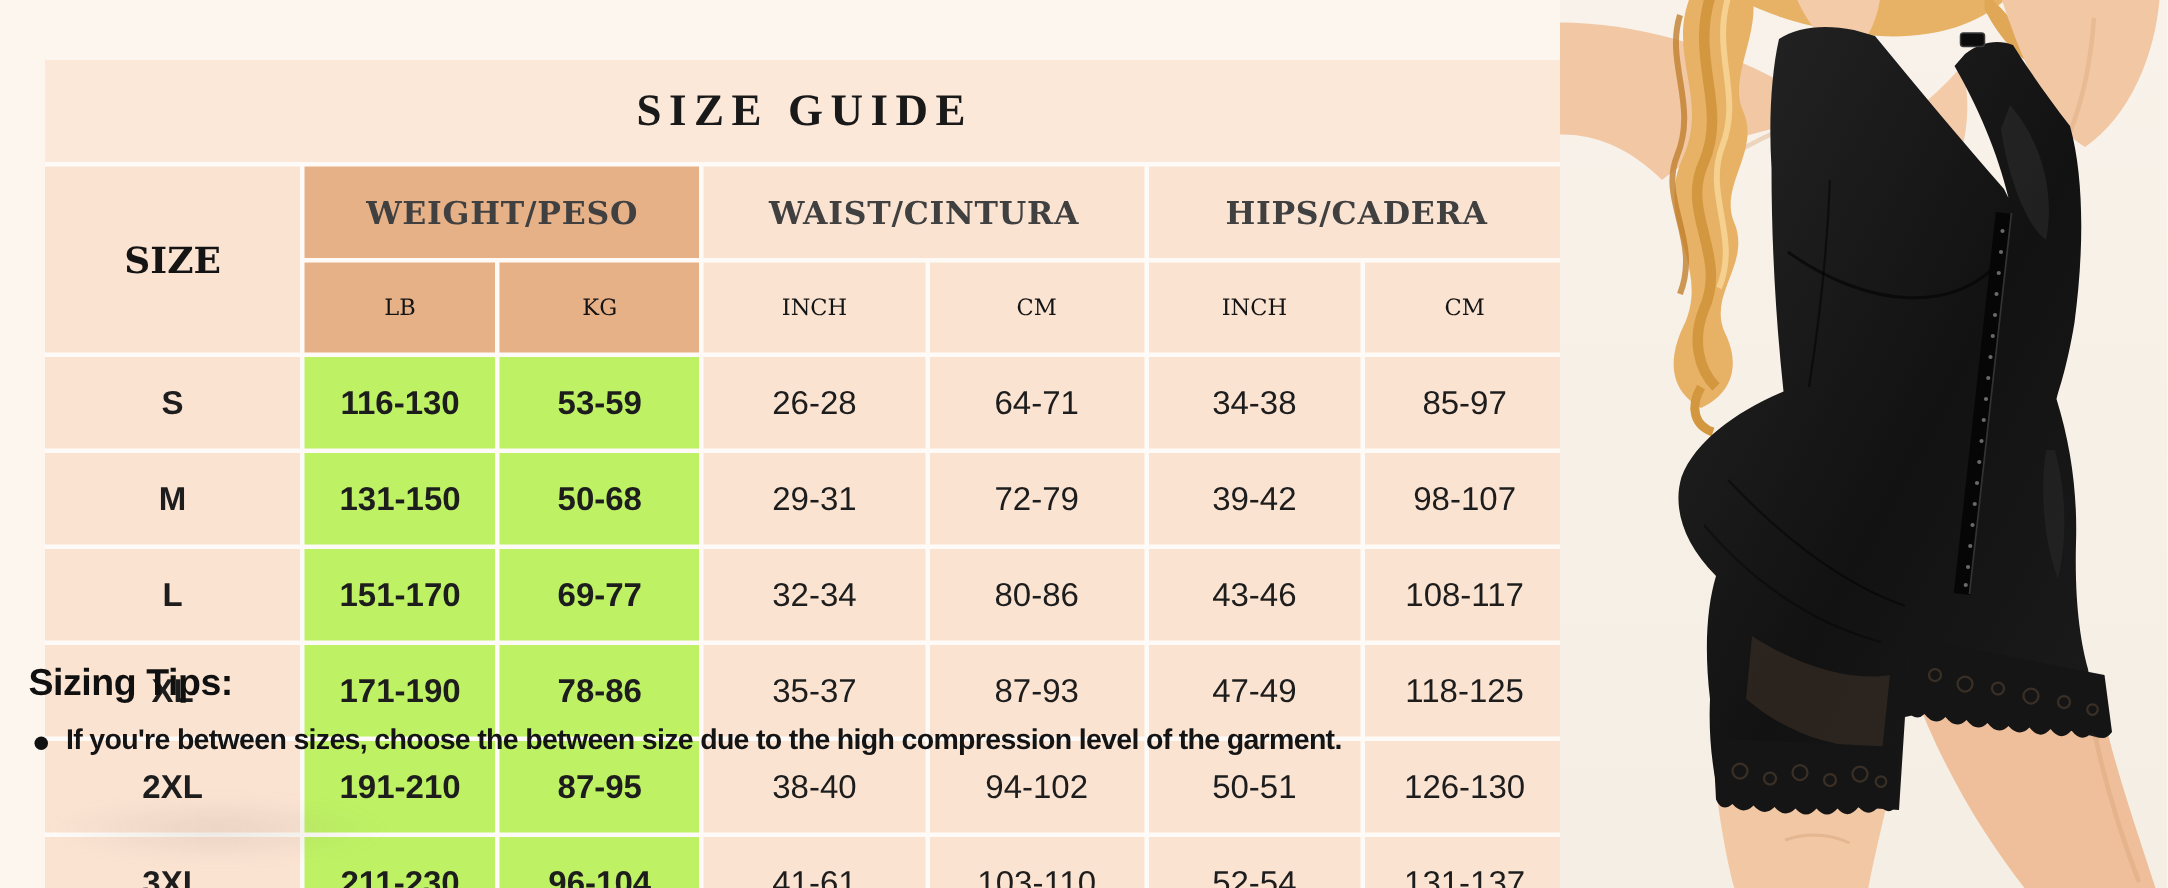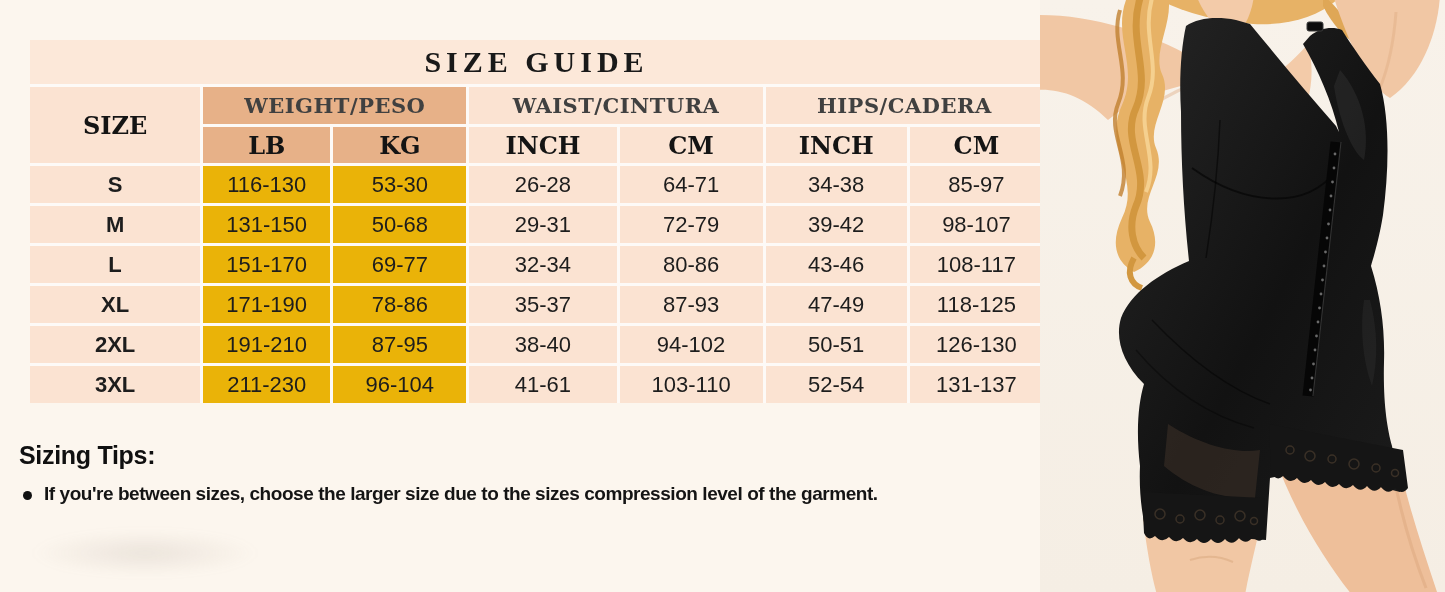--- a/index.html
+++ b/index.html
@@ -9,36 +9,36 @@
     font-family:"Liberation Sans", sans-serif;
     color:#1b1b1b;
   }
   
   .panel { position:absolute; left:30px; top:40px; width:1013px; overflow:hidden; }
   table.size-table {
     border-collapse:separate; border-spacing:3px;
     background:#fdfaf7; margin:-3px;
     table-layout:fixed; width:1019px;
   }
-  td,th { text-align:center; vertical-align:middle; padding:0; font-weight:normal; }
+  td,th { text-align:center; vertical-align:middle; padding:12px; font-weight:normal; }
   .cell-light { background:#fbe3d2; }
-  .cell-dark  { background:#eab308; }
+  .cell-dark  { background:#bef264;font-weight:bold; }
   .cell-dark-h{ background:#e7b188; }
   .title-cell {
     background:#fce8d9; height:44px;
     font-family:"Liberation Serif", serif; font-weight:bold;
     font-size:30px; letter-spacing:5px; color:#191919;
   }
   .group-cell {
     height:37px; font-family:"DejaVu Serif", serif; font-weight:bold;
     font-size:21px; letter-spacing:0.5px; color:#404040;
   }
   .sub-cell {
-    height:36px; font-family:"DejaVu Serif", serif; font-weight:bold;
-    font-size:24px; color:#141414;
+    height:36px; font-family:"DejaVu Serif", serif; font-weight:normal;
+    font-size:15px; color:#141414;
   }
   .size-head {
     font-family:"DejaVu Serif", serif; font-weight:bold; font-size:24px; color:#141414;margin-top:10px;
   }
   tr.data-row td { height:37px; font-size:22px; color:#1d1d1d; }
   td.size-label { font-weight:bold; font-size:23px; color:#111; }
   
   .tips { position:absolute; left:19px; top:441px; width:900px; }
   .tips h3 {
     margin:0 0 13px 0; font-size:25px; font-weight:bold; color:#101010;
@@ -87,21 +87,21 @@
       <th class="cell-dark-h sub-cell">LB</th>
       <th class="cell-dark-h sub-cell">KG</th>
       <th class="cell-light sub-cell">INCH</th>
       <th class="cell-light sub-cell">CM</th>
       <th class="cell-light sub-cell">INCH</th>
       <th class="cell-light sub-cell">CM</th>
     </tr>
     <tr class="data-row">
       <td class="cell-light size-label">S</td>
       <td class="cell-dark">116-130</td>
-      <td class="cell-dark">53-30</td>
+      <td class="cell-dark">53-59</td>
       <td class="cell-light">26-28</td>
       <td class="cell-light">64-71</td>
       <td class="cell-light">34-38</td>
       <td class="cell-light">85-97</td>
     </tr>
     <tr class="data-row">
       <td class="cell-light size-label">M</td>
       <td class="cell-dark">131-150</td>
       <td class="cell-dark">50-68</td>
       <td class="cell-light">29-31</td>
@@ -147,21 +147,21 @@
     </tr>
   </tbody>
     </table>
 </div>
 
 <div class="tips">
   <h3>Sizing Tips:</h3>
   <ul>
     <li>
       <span class="bullet"></span>
-      <span class="tip-text">If you're between sizes, choose the larger size due to the sizes compression level of the garment.</span>
+      <span class="tip-text">If you're between sizes, choose the between size due to the high compression level of the garment.</span>
     </li>
   </ul>
 </div>
 
 <div class="smudge"></div>
 
 <svg class="model-photo" viewBox="0 0 405 592" role="img" xmlns="http://www.w3.org/2000/svg" aria-label="Model wearing a black compression bodysuit shapewear with front hook-and-eye closure and lace-trimmed shorts">
   <defs>
     <linearGradient id="bgG" x1="0" y1="0" x2="0" y2="1">
       <stop offset="0" stop-color="#f8f2ea"></stop>

